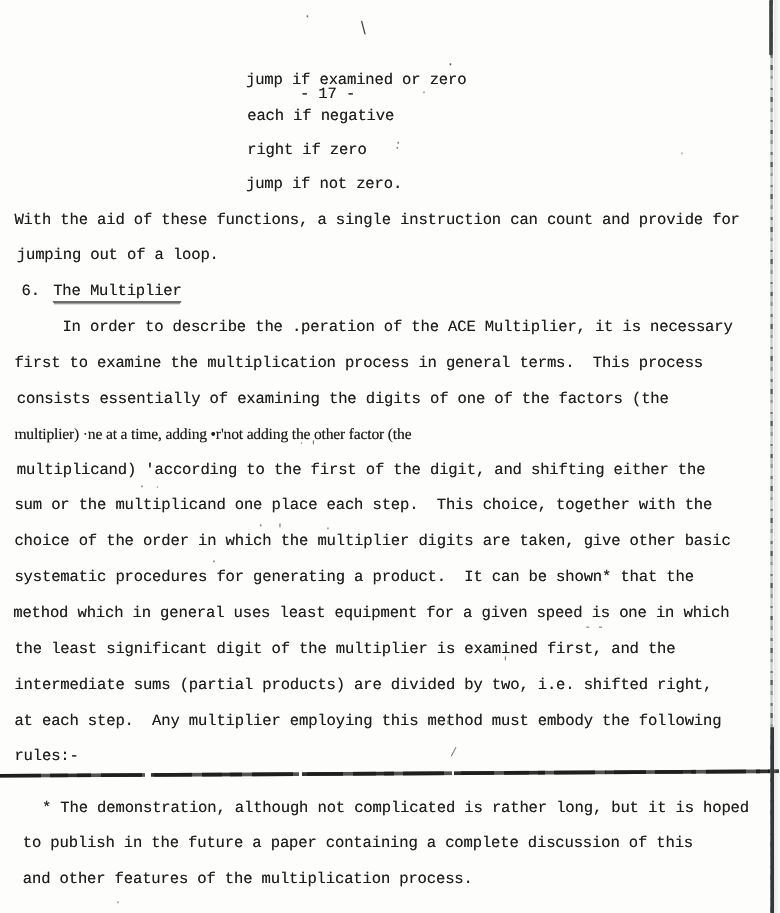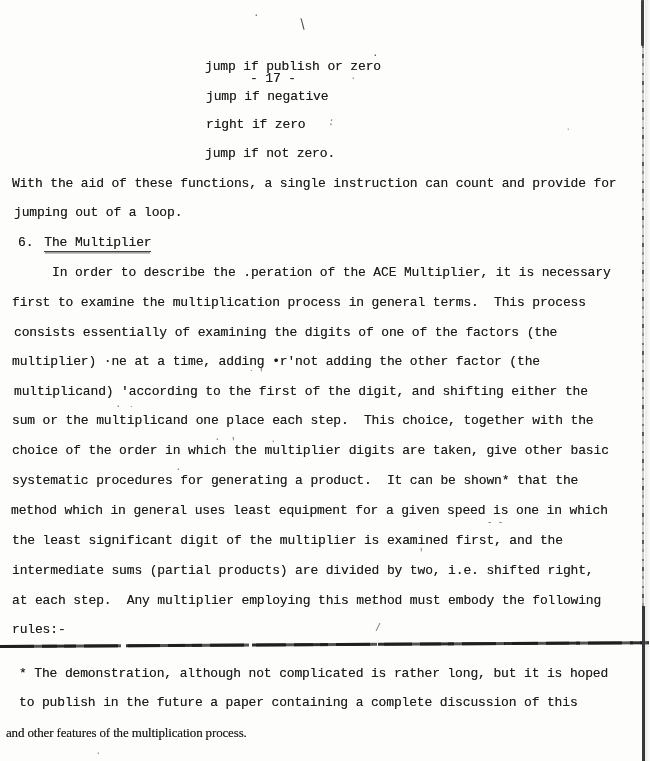--- a/index.html
+++ b/index.html
@@ -64,43 +64,43 @@
     position:absolute;left:645px;top:0;width:5px;height:761px;
     background:linear-gradient(90deg, rgba(190,196,196,0.35), rgba(255,255,255,0));
   }
 </style>
 </head>
 <body>
 
 <div class="page">
   <div>
       <div class="tline" style="left: 250px; top: 24px; margin-top: 48px;">- 17 -</div>
-      <div class="tline" style="left: 205px; top: 60px;">jump if publish or zero</div>
-      <div class="tline" style="left: 206px; top: 90px;">jump if negative</div>
+      <div class="tline" style="left: 205px; top: 60px;">jump if examined or zero</div>
+      <div class="tline" style="left: 206px; top: 90px;">each if negative</div>
       <div class="tline" style="left: 206px; top: 118px;">right if zero</div>
       <div class="tline" style="left: 205px; top: 147px;">jump if not zero.</div>
       <div class="tline" style="left: 12px; top: 177px;">With the aid of these functions, a single instruction can count and provide for</div>
       <div class="tline" style="left: 14px; top: 206px;">jumping out of a loop.</div>
       <div class="tline" style="left: 18px; top: 236px;"><span>6.</span><span class="u" style="margin-left: 11px;">The Multiplier</span></div>
       <div class="tline" style="left: 52px; top: 266px;">In order to describe the .peration of the ACE Multiplier, it is necessary</div>
       <div class="tline" style="left: 12px; top: 296px;">first to examine the multiplication process in general terms.  This process</div>
       <div class="tline" style="left: 14px; top: 326px;">consists essentially of examining the digits of one of the factors (the</div>
-      <div class="tline" style="left: 12px; top: 355px;">multiplier) ·ne at a time, adding •r'not adding the other factor (the</div>
+      <div class="tline" style="left: 12px; top: 355px; font-family: Liberation Serif, serif;">multiplier) ·ne at a time, adding •r'not adding the other factor (the</div>
       <div class="tline" style="left: 14px; top: 385px;">multiplicand) 'according to the first of the digit, and shifting either the</div>
       <div class="tline" style="left: 12px; top: 414px;">sum or the multiplicand one place each step.  This choice, together with the</div>
       <div class="tline" style="left: 12px; top: 444px;">choice of the order in which the multiplier digits are taken, give other basic</div>
       <div class="tline" style="left: 12px; top: 474px;">systematic procedures for generating a product.  It can be shown* that the</div>
       <div class="tline" style="left: 11px; top: 504px;">method which in general uses least equipment for a given speed is one in which</div>
       <div class="tline" style="left: 12px; top: 534px;">the least significant digit of the multiplier is examined first, and the</div>
       <div class="tline" style="left: 12px; top: 564px;">intermediate sums (partial products) are divided by two, i.e. shifted right,</div>
       <div class="tline" style="left: 12px; top: 594px;">at each step.  Any multiplier employing this method must embody the following</div>
       <div class="tline" style="left: 12px; top: 623px;">rules:-</div>
-      <div class="tline" style="left: 19px; top: 667px;">* The demonstration, although not complicated is rather long, but it is hoped</div>
+      <div class="tline" style="left: 35px; top: 667px;">* The demonstration, although not complicated is rather long, but it is hoped</div>
       <div class="tline" style="left: 19px; top: 696px;">to publish in the future a paper containing a complete discussion of this</div>
-      <div class="tline" style="left: 6px; top: 726px; font-family: Liberation Serif, serif;">and other features of the multiplication process.</div>
+      <div class="tline" style="left: 19px; top: 726px;">and other features of the multiplication process.</div>
     </div>
   <div>
       <span class="speck" style="left: 253px; top: 10px; opacity: 0.7;">·</span>
       <span class="speck" style="left: 298px; top: 20px; font-size: 14px; opacity: 0.85; transform: rotate(14deg);">\</span>
       <span class="speck" style="left: 372px; top: 50px; opacity: 0.8;">·</span>
       <span class="speck" style="left: 350px; top: 73px; opacity: 0.5;">·</span>
       <span class="speck" style="left: 328px; top: 117px; opacity: 0.6; transform: rotate(10deg);">:</span>
       <span class="speck" style="left: 565px; top: 124px; opacity: 0.4;">·</span>
       <span class="speck" style="left: 248px; top: 370px; opacity: 0.6;">˙</span>
       <span class="speck" style="left: 258px; top: 368px; opacity: 0.6;">'</span>

